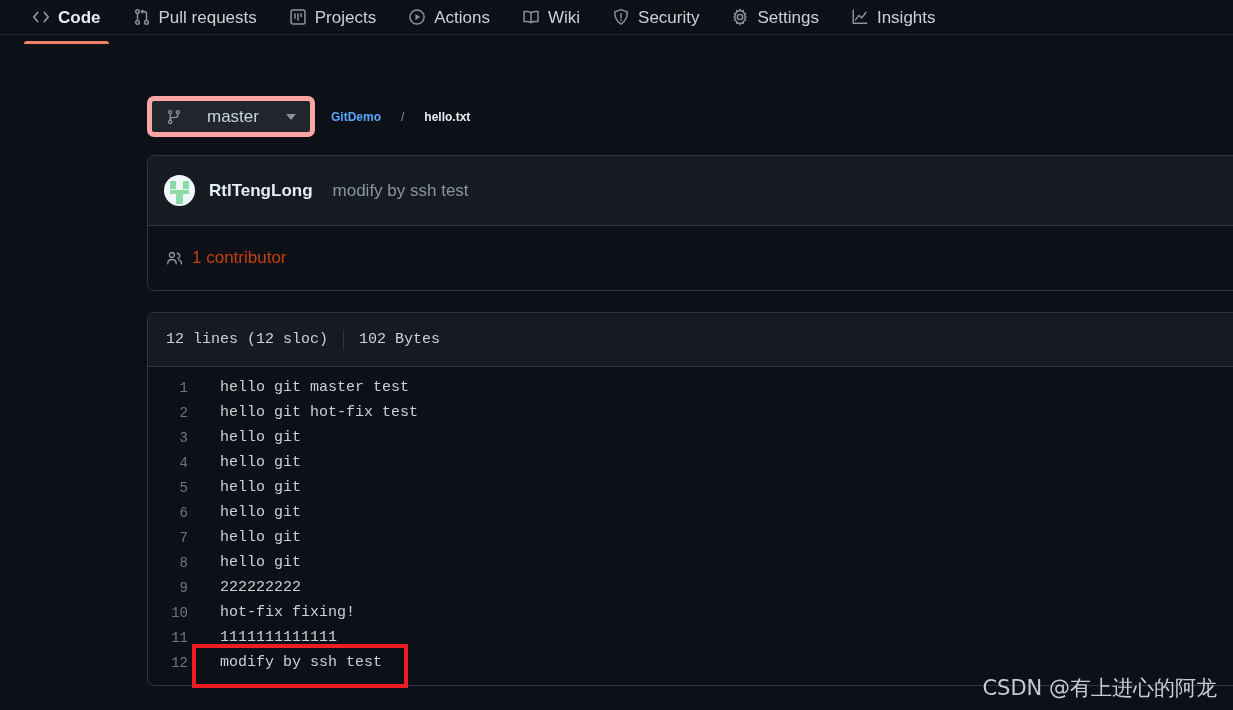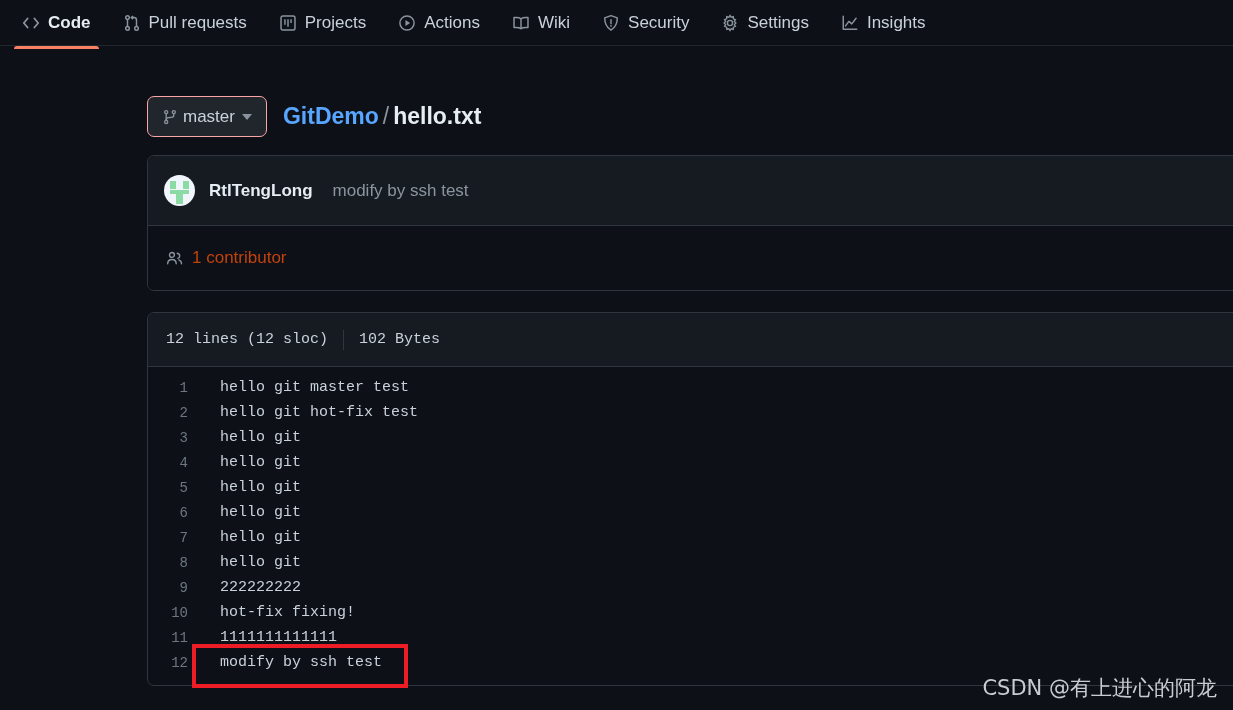--- a/index.html
+++ b/index.html
@@ -10,26 +10,26 @@
     overflow: hidden;
     background: #0d1117;
     font-family: "Liberation Sans", sans-serif;
     -webkit-font-smoothing: antialiased;
   }
 
   
   .repo-nav {
     position: absolute;
     left: 0; top: 0;
-    width: 1233px; height: 46px;
+    width: 1233px; height: 35px;
     background: #0d1117;
     border-bottom: 1px solid #21262d;
     display: flex;
     align-items: center;
-    padding-left: 6px;
+    padding-left: 16px;
   }
   .nav-tab {
     position: relative;
     display: flex;
     align-items: center;
     gap: 8px;
     height: 53px;
     padding: 0 16px;
     color: #c9d1d9;
     font-size: 17px;
@@ -61,43 +61,43 @@
   .file-head {
     position: absolute;
     left: 147px; top: 96px;
     display: flex;
     align-items: center;
     gap: 16px;
   }
   .branch-btn {
     display: flex;
     align-items: center;
-    gap: 5px;
+    gap: 25px;
     height: 41px;
     padding: 0 14px;
     background: #21262d;
-    border: 1px solid #fca5a5;
+    border: 5px solid #fca5a5;
     border-radius: 7px;
     color: #c9d1d9;
     font-size: 17px;
     cursor: pointer;
   }
   .branch-btn .branch-ico { color: #8b949e; display: flex; }
   .caret {
     width: 0; height: 0;
     border-left: 5px solid transparent;
     border-right: 5px solid transparent;
     border-top: 6px solid #8b949e;
     margin-left: 2px;
   }
   .breadcrumb {
-    font-size: 23px;
+    font-size: 12px;
     display: flex;
     align-items: baseline;
-    gap: 4px;
+    gap: 20px;
     color: #c9d1d9;
   }
   .breadcrumb .repo-link {
     color: #58a6ff;
     font-weight: 600;
     cursor: pointer;
   }
   .breadcrumb .sep { color: #8b949e; font-weight: 300; }
   .breadcrumb .fname { color: #e6edf3; font-weight: 600; }
 

